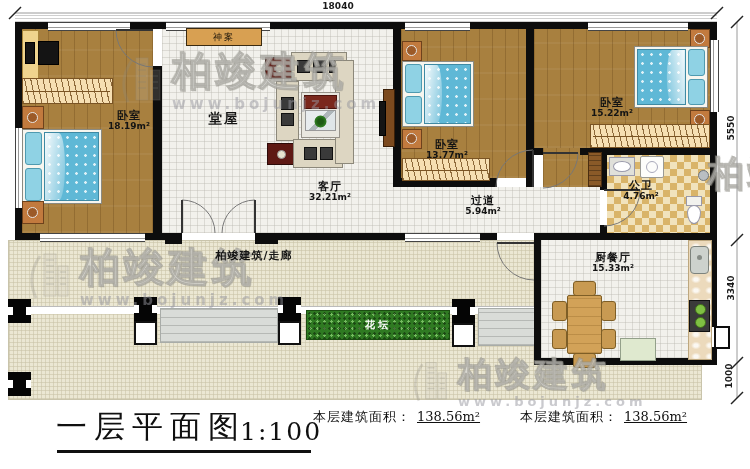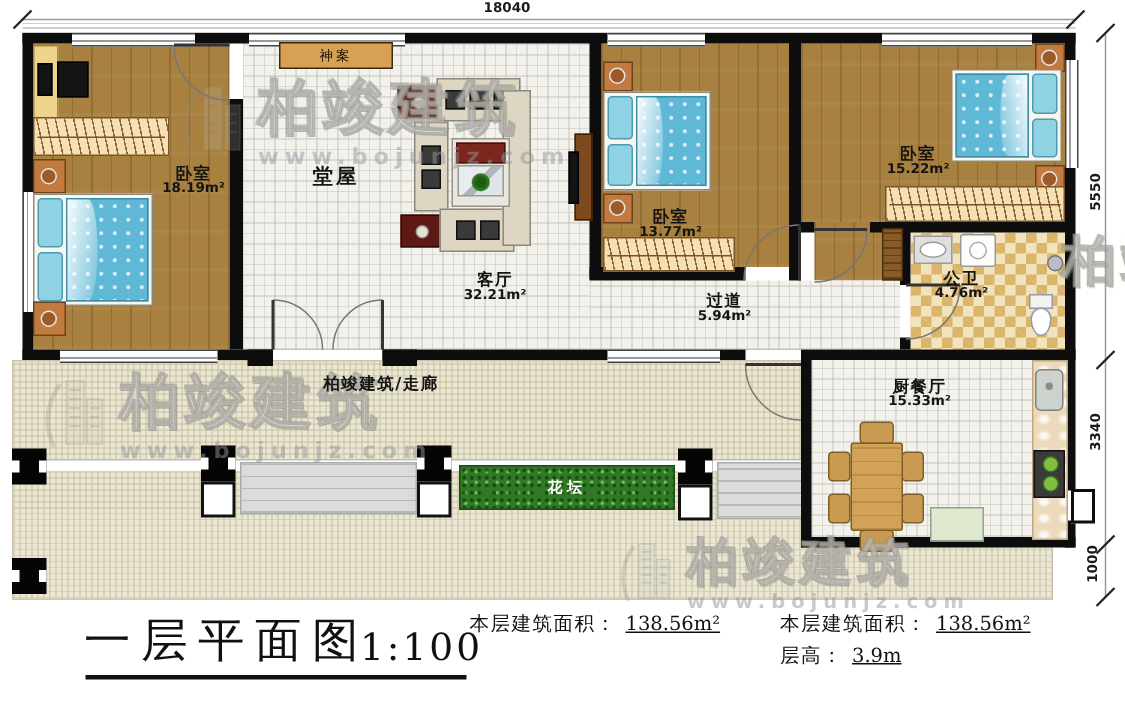--- a/index.html
+++ b/index.html
@@ -387,18 +387,15 @@
   <div class="tb-rule" style="left:57px;top:450px;width:254px;height:3px;"></div>
   <div class="tb tb-stats" style="left:313px;top:406px;">
     <div>
       <span class="lbl">本层建筑面积：</span><span class="val">138.56m²</span>
     </div>
   </div>
   <div class="tb tb-stats" style="left:520px;top:406px;">
     <div>
       <span class="lbl">本层建筑面积：</span><span class="val">138.56m²</span>
     </div>
-    <div>
-      <span class="lbl">层高：</span><span class="val">3.9m</span>
-    </div>
   </div>
 
 </div>
 
 </body></html>

